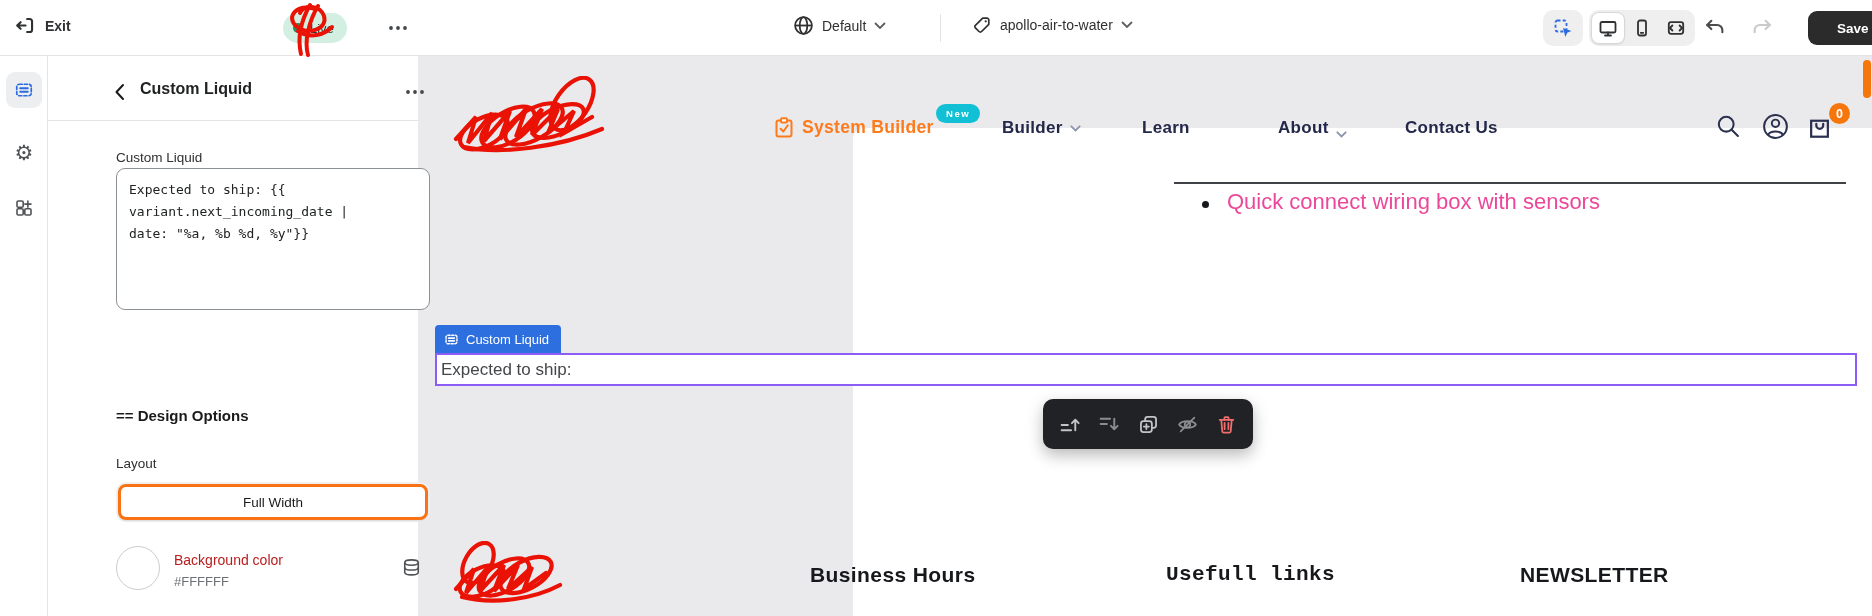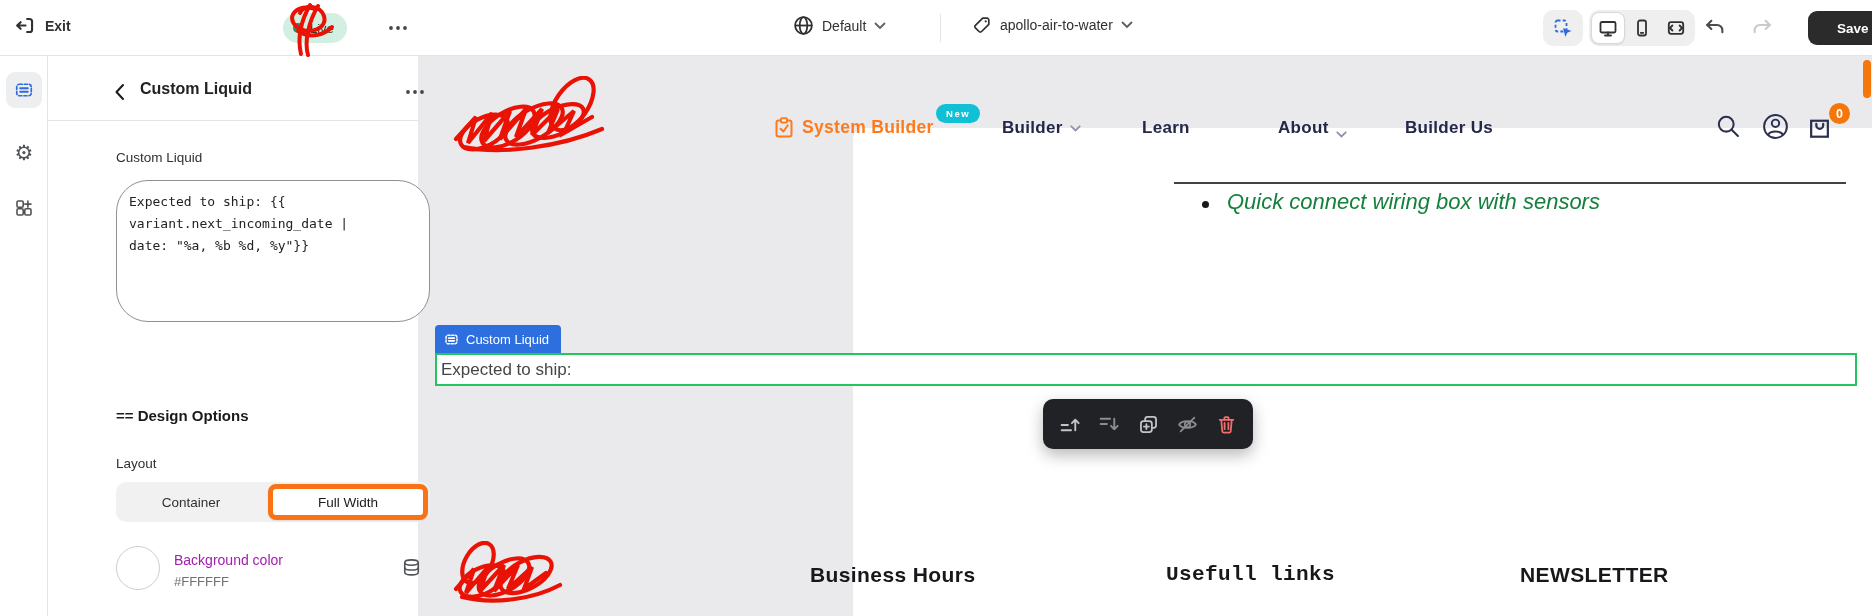--- a/index.html
+++ b/index.html
@@ -29,36 +29,36 @@
 
   
   #panel { position:absolute; left:48px; top:56px; width:370px; height:560px; background:#fff; z-index:10; }
   #panel-title { position:absolute; left:92px; top:80px; font-size:16px; font-weight:700; color:#202223; }
   .panel-label { font-size:13.5px; color:#303030; }
   #liquid-input { position:absolute; left:68px; top:176px; width:314px; height:142px; border:1px solid #8c9196; border-radius:9px; padding:10px 12px; font:13px/1.7 "DejaVu Sans Mono",monospace; color:#202223; resize:none; outline:none; background:#fff; }
   #help-text { position:absolute; left:68px; top:328px; width:312px; font-size:14.5px; line-height:1.55; color:#6d7175; }
   #design-heading { position:absolute; left:68px; top:407px; font-size:15px; font-weight:700; color:#1a1a1a; }
   #seg { position:absolute; left:68px; top:482px; width:314px; height:40px; background:#f1f1f2; border-radius:10px; display:flex; }
   .seg-opt { flex:1; display:flex; align-items:center; justify-content:center; font-size:13.5px; color:#303030; border-radius:8px; cursor:pointer; }
-  .seg-opt.active { background:#fff; border:5px solid #f97316; margin:2px; box-shadow:0 1px 2px rgba(0,0,0,.1); font-weight:500; color:#1a1a1a; }
+  .seg-opt.active { background:#fff; border:3px solid #f97316; margin:2px; box-shadow:0 1px 2px rgba(0,0,0,.1); font-weight:500; color:#1a1a1a; }
   #bg-swatch { position:absolute; left:68px; top:546px; width:44px; height:44px; border-radius:50%; background:#fff; border:1.5px solid #cbcdcf; cursor:pointer; }
   #scroll-thumb { position:absolute; left:406px; top:84px; width:9px; height:272px; background:#a2a5a8; border-radius:5px; cursor:pointer; }
   #scroll-arrow { position:absolute; left:405px; top:66px; width:0; height:0; border-left:5.5px solid transparent; border-right:5.5px solid transparent; border-bottom:8px solid #8c8f93; cursor:pointer; }
   #panel-bottom-bar { position:absolute; left:58px; top:611px; width:352px; height:5px; background:#2e6fe0; }
 
   
   #preview-bg { position:absolute; left:418px; top:56px; width:1454px; height:560px; background:#eaeaec; }
   #preview-card { position:absolute; left:435px; top:72px; width:1437px; height:544px; background:#fff; border-radius:11px 0 0 0; }
   .shop-nav { position:absolute; font-size:17px; font-weight:700; color:#23284a; letter-spacing:.3px; display:flex; align-items:center; gap:7px; cursor:pointer; }
   #new-badge { position:absolute; left:936px; top:104px; padding:4px 10px; border-radius:11px; background:#12c0d6; color:#fff; font-size:9.5px; font-weight:700; letter-spacing:1.6px; z-index:3; }
   #section-line { position:absolute; left:1174px; top:182px; width:672px; height:2px; background:#3f4246; }
   #bullet-dot { position:absolute; left:1202px; top:201px; width:7px; height:7px; border-radius:50%; background:#17191d; }
-  #bullet-text { position:absolute; left:1227px; top:189px; font-size:22px; font-weight:500; color:#15803d;font-style:italic; }
+  #bullet-text { position:absolute; left:1227px; top:189px; font-size:22px; font-weight:500; color:#ec4899; }
   #sel-badge { position:absolute; left:435px; top:325px; height:28px; display:flex; align-items:center; gap:7px; padding:0 12px 0 9px; background:#2e6fe0; border-radius:4px 4px 0 0; color:#fff; font-size:13px; font-weight:500; z-index:4; }
-  #sel-box { position:absolute; left:435px; top:353px; width:1422px; height:33px; border:2px solid #22c55e; background:#fff; display:flex; align-items:center; padding-left:4px; font-size:17px; color:#44464a; cursor:pointer; z-index:3; }
+  #sel-box { position:absolute; left:435px; top:353px; width:1422px; height:33px; border:2px solid #8b5cf6; background:#fff; display:flex; align-items:center; padding-left:4px; font-size:17px; color:#44464a; cursor:pointer; z-index:3; }
   #float-toolbar { position:absolute; left:1043px; top:399px; width:210px; height:50px; background:#202225; border-radius:10px; box-shadow:0 6px 16px rgba(0,0,0,.28); display:flex; align-items:center; justify-content:space-between; padding:0 16px; z-index:5; }
   .footer-h { position:absolute; top:563px; font-size:21px; font-weight:700; letter-spacing:.4px; color:#17181b; }
   #preview-scroll-thumb { position:absolute; left:1863px; top:60px; width:8px; height:38px; border-radius:4px; background:#f5760a; cursor:pointer; }
   .cart-badge { position:absolute; left:1829px; top:103px; width:21px; height:21px; border-radius:50%; background:#f5760a; color:#fff; font-size:12.5px; font-weight:700; display:flex; align-items:center; justify-content:center; z-index:3; }
 </style>
 </head>
 <body>
 
 <div id="app">
 
@@ -197,35 +197,34 @@
     <button class="abs" style="left:352px;top:22px;width:30px;height:28px;display:flex;align-items:center;justify-content:center;">
       <svg width="20" height="6" viewBox="0 0 20 6">
         <circle cx="3" cy="3" r="1.9" fill="#44474a"></circle>
           <circle cx="10" cy="3" r="1.9" fill="#44474a"></circle>
           <circle cx="17" cy="3" r="1.9" fill="#44474a"></circle>
       </svg>
     </button>
     <div class="abs" style="left:0;top:64px;width:370px;height:1px;background:#e3e4e6;"></div>
 
     <label class="panel-label abs" style="left:68px;top:94px;">Custom Liquid</label>
-    <textarea id="liquid-input" style="top: 124px; border-radius: 32px;" spellcheck="false">Expected to ship: {{
+    <textarea id="liquid-input" style="top: 112px;" spellcheck="false">Expected to ship: {{
 variant.next_incoming_date |
 date: "%a, %b %d, %y"}}</textarea>
 
 
     <h3 id="design-heading" style="top:351px;">== Design Options</h3>
     <label class="panel-label abs" style="left:68px;top:400px;text-align:right;">Layout</label>
 
     <div id="seg" style="top:426px;">
-      <div class="seg-opt">Container</div>
       <div class="seg-opt active">Full Width</div>
     </div>
 
     <div id="bg-swatch" style="top:490px;"></div>
-    <div class="abs" style="left:126px;top:496px;font-size:14px;color:#a21caf;">Background color</div>
+    <div class="abs" style="left:126px;top:496px;font-size:14px;color:#b91c1c;">Background color</div>
     <div class="abs" style="left:126px;top:518px;font-size:13px;color:#6d7175;">#FFFFFF</div>
     <button class="abs" style="left:354px;top:502px;">
       <svg width="19" height="19" viewBox="0 0 18 18" fill="none" stroke="#4f5255" stroke-width="1.5">
         <ellipse cx="9" cy="4.3" rx="6.4" ry="2.5"></ellipse>
         <path d="M2.6 4.3 v9.2 c0 1.4 2.9 2.5 6.4 2.5 s6.4 -1.1 6.4 -2.5 V4.3"></path>
         <path d="M2.6 8.9 c0 1.4 2.9 2.5 6.4 2.5 s6.4 -1.1 6.4 -2.5"></path>
       </svg>
     </button>
   </aside>
 
@@ -268,21 +267,21 @@
   <div class="shop-nav" style="left:1142px;top:118px;">
     <span>Learn</span>
   </div>
   <div class="shop-nav" style="left:1278px;top:118px;align-items:flex-end;">
     <span>About</span>
     <svg width="11" height="7" viewBox="0 0 11 7" fill="none" stroke="#8e93ab" stroke-width="1.8" stroke-linecap="round">
         <path d="M1.3 1.3 L5.5 5.5 L9.7 1.3"></path>
       </svg>
   </div>
   <div class="shop-nav" style="left:1405px;top:118px;">
-    <span>Builder Us</span>
+    <span>Contact Us</span>
   </div>
 
   <button class="abs" style="left:1716px;top:114px;">
     <svg width="25" height="25" viewBox="0 0 22 22" fill="none" stroke="#2b3050" stroke-width="1.8" stroke-linecap="round">
       <circle cx="9" cy="9" r="6.5"></circle>
         <path d="M14 14 L19.3 19.3"></path>
     </svg>
   </button>
   <button class="abs" style="left:1762px;top:113px;">
     <svg width="27" height="27" viewBox="0 0 22 22" fill="none" stroke="#2b3050" stroke-width="1.6">

